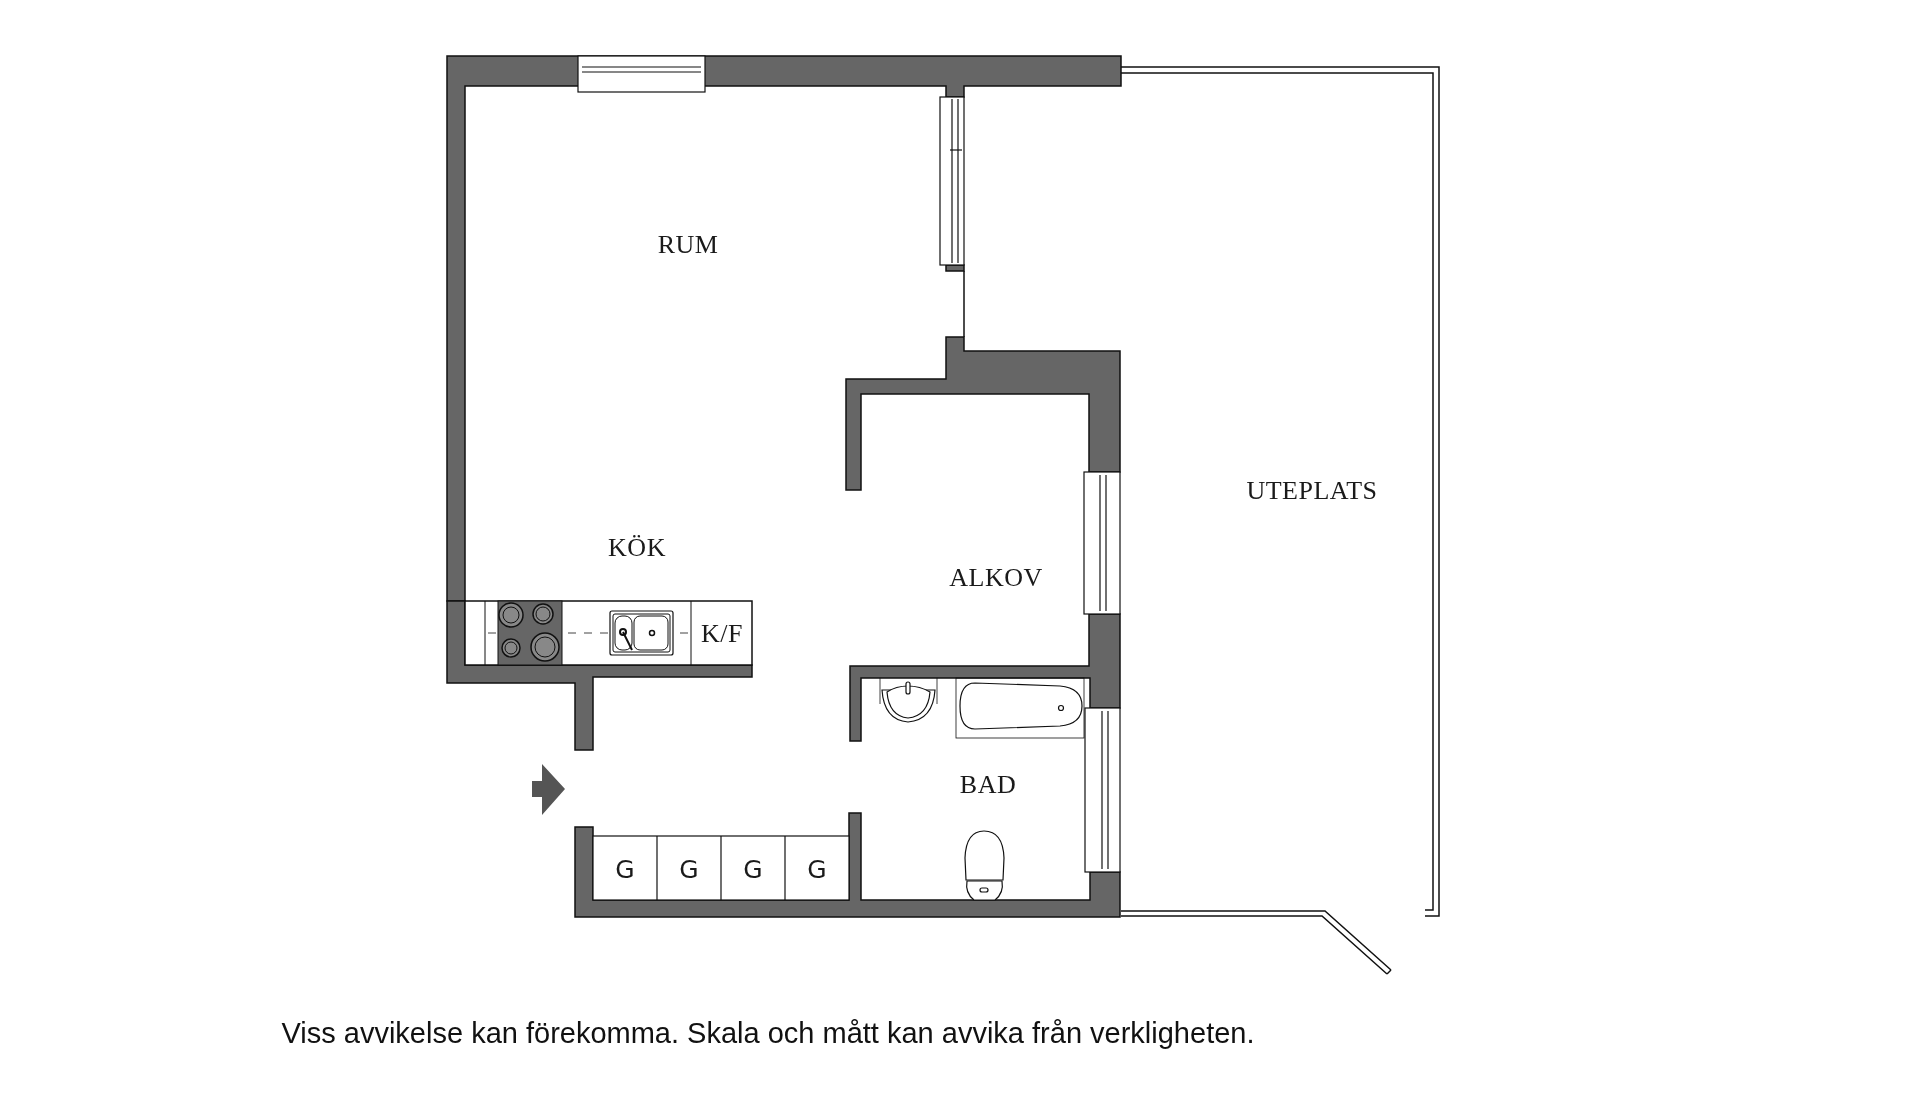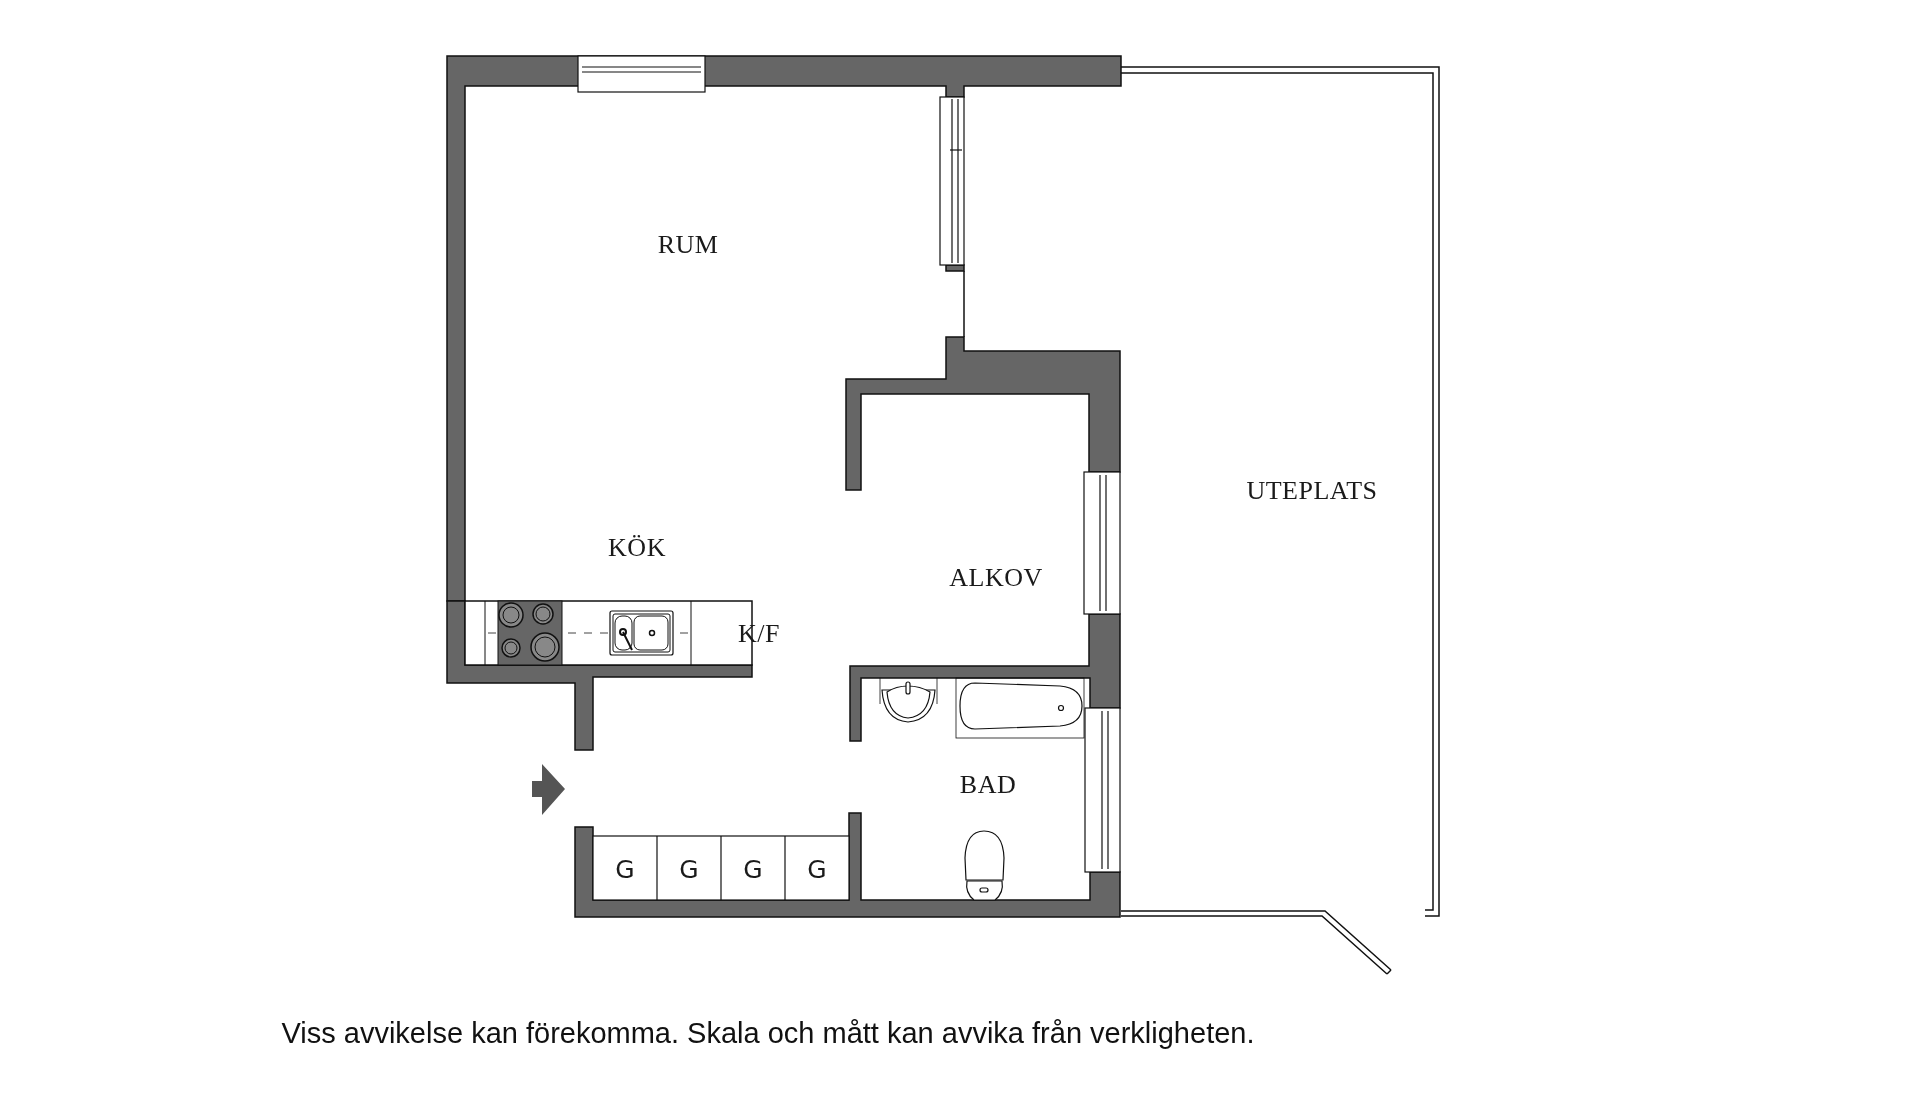--- a/index.html
+++ b/index.html
@@ -118,20 +118,20 @@
 
   <path d="M532,781 L542,781 L542,764 L565,789 L542,815 L542,797 L532,797 Z" fill="#555" stroke="none"></path>
 </svg>
 
 <div class="room-label" style="left:688px; top:245px;">RUM</div>
 <div class="room-label" style="left:625px; top:548px;margin-left:12px;">KÖK</div>
 <div class="room-label" style="left:996px; top:530px;margin-top:48px;">ALKOV</div>
 <div class="room-label" style="left:988px; top:785px;">BAD</div>
 <div class="room-label" style="left:1288px; top:491px;margin-left:24px;">UTEPLATS</div>
 
-<div class="room-label" style="left:759px; top:634px;">K/F</div>
+<div class="room-label" style="left:722px; top:634px;">K/F</div>
 
 <div class="g-label" style="left:625px; top:869px;">G</div>
 <div class="g-label" style="left:689px; top:869px;">G</div>
 <div class="g-label" style="left:753px; top:869px;">G</div>
 <div class="g-label" style="left:817px; top:869px;">G</div>
 
 <div class="caption">Viss avvikelse kan förekomma. Skala och mått kan avvika från verkligheten.</div>
 
 </body></html>

